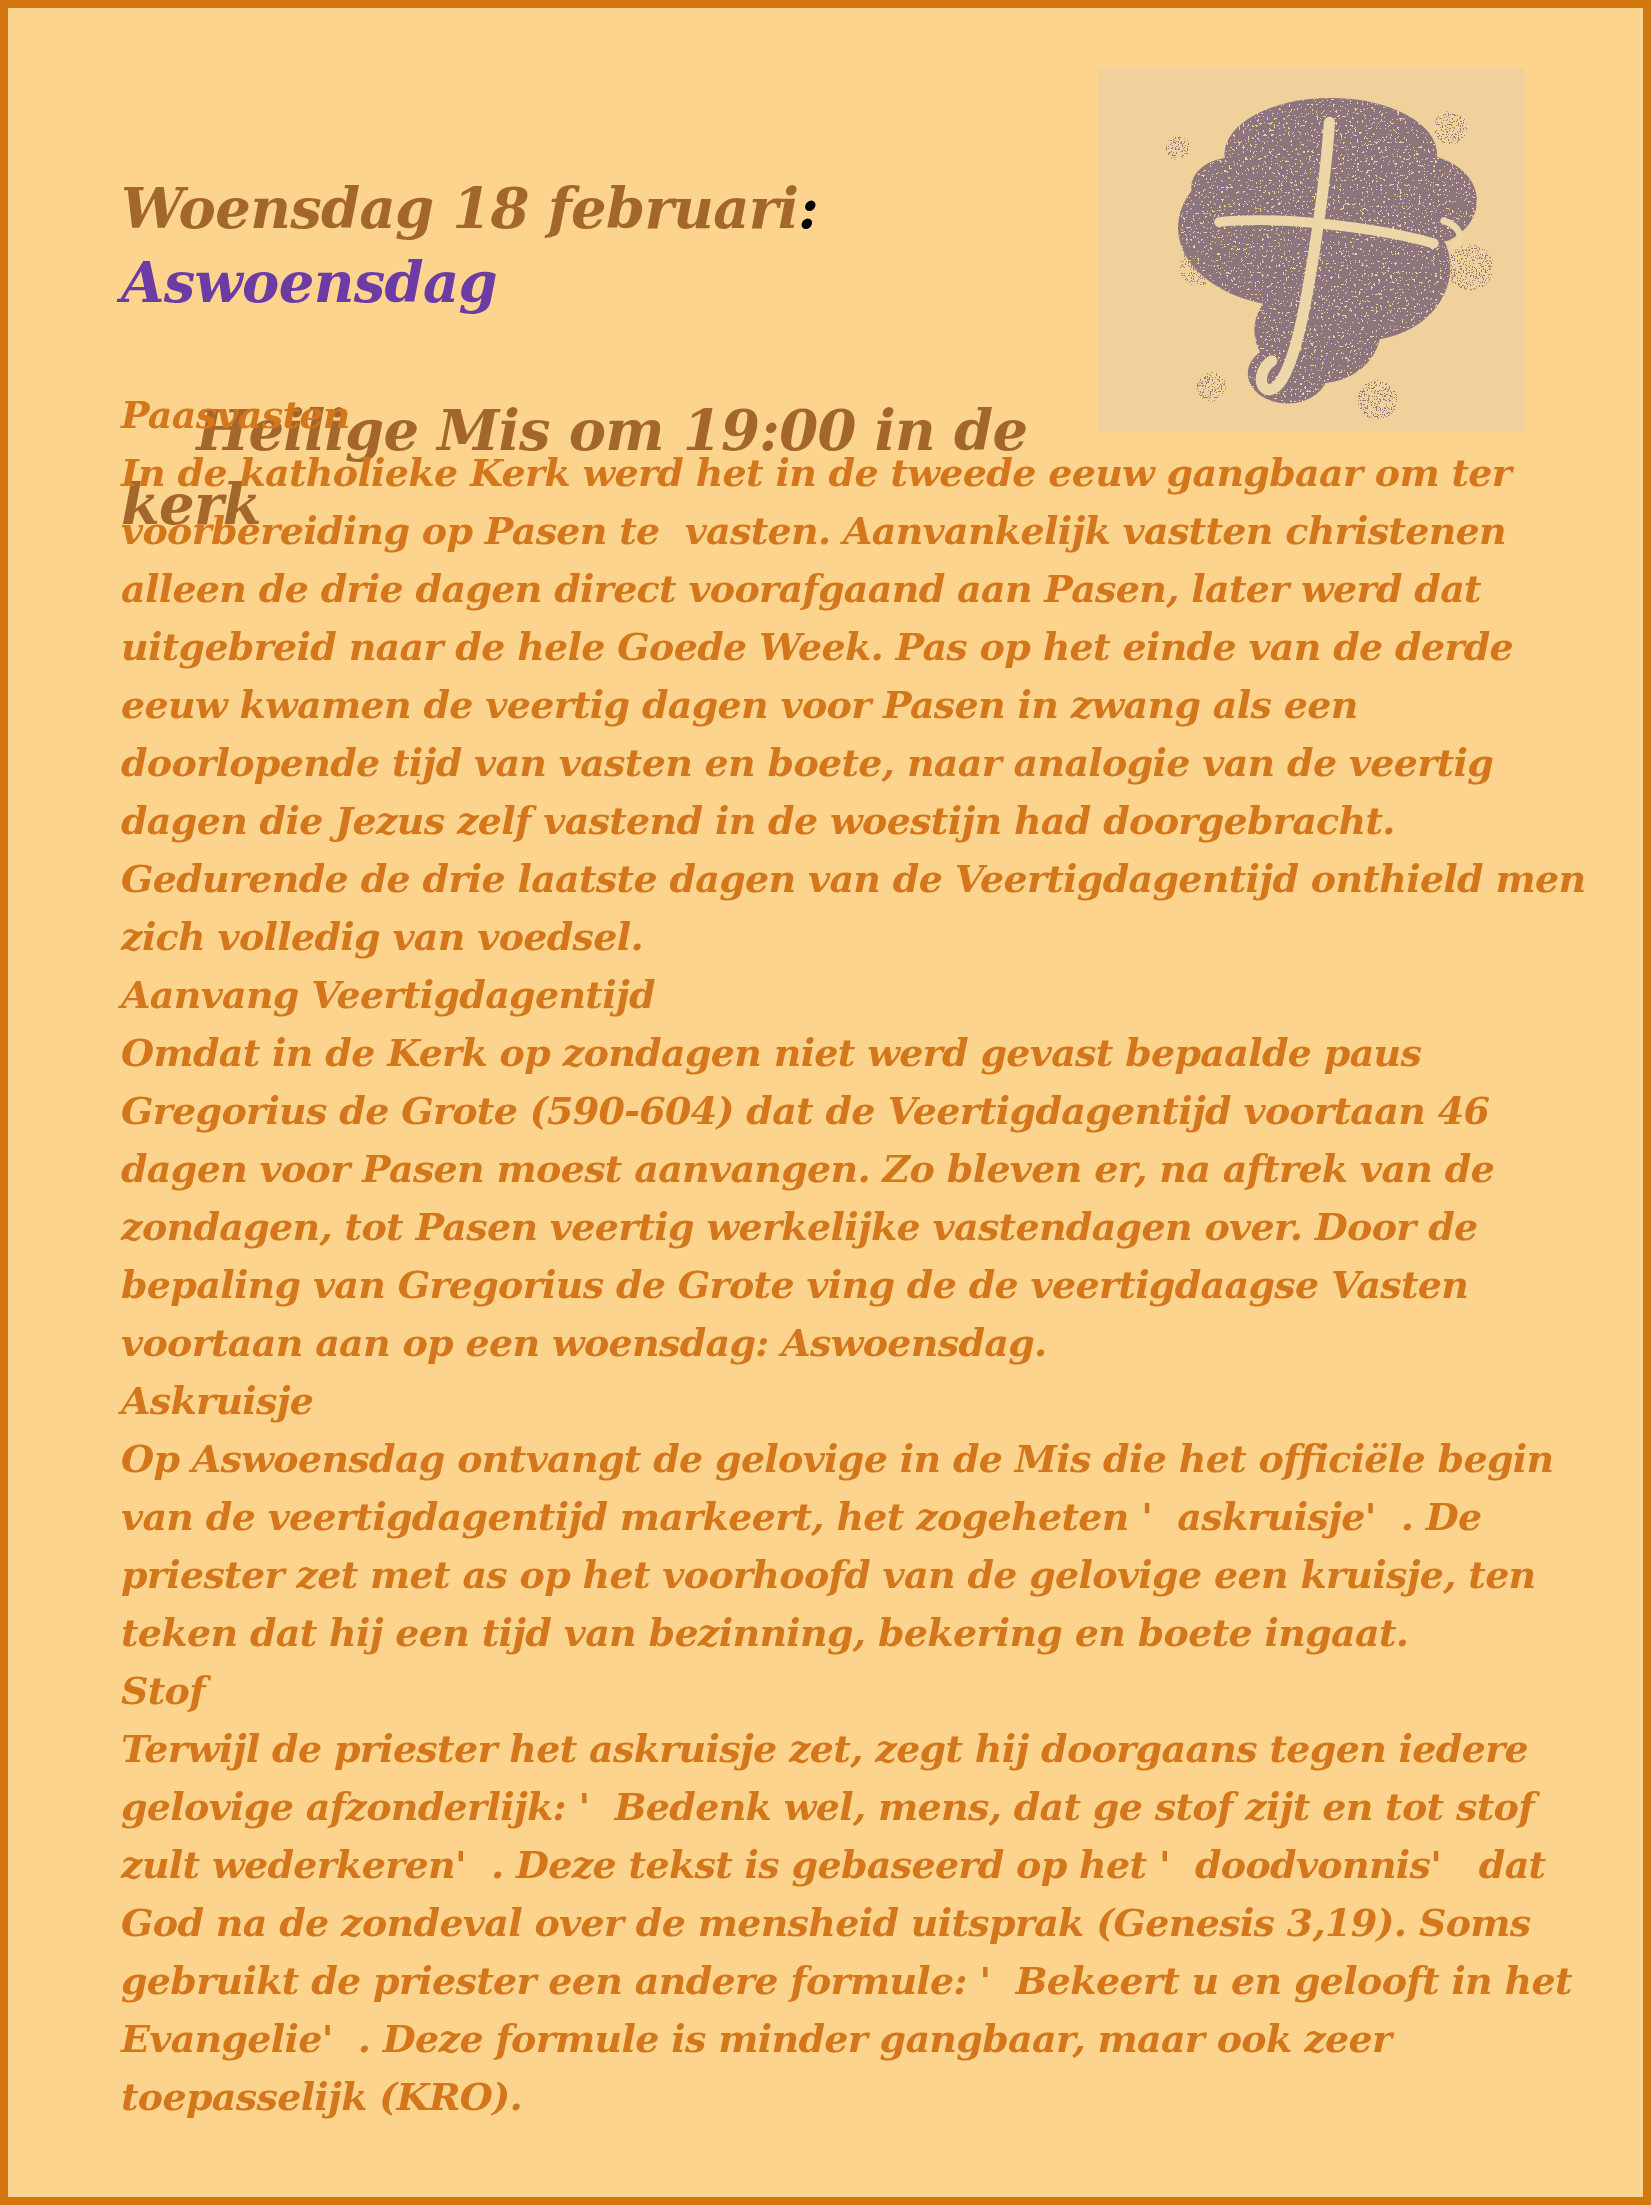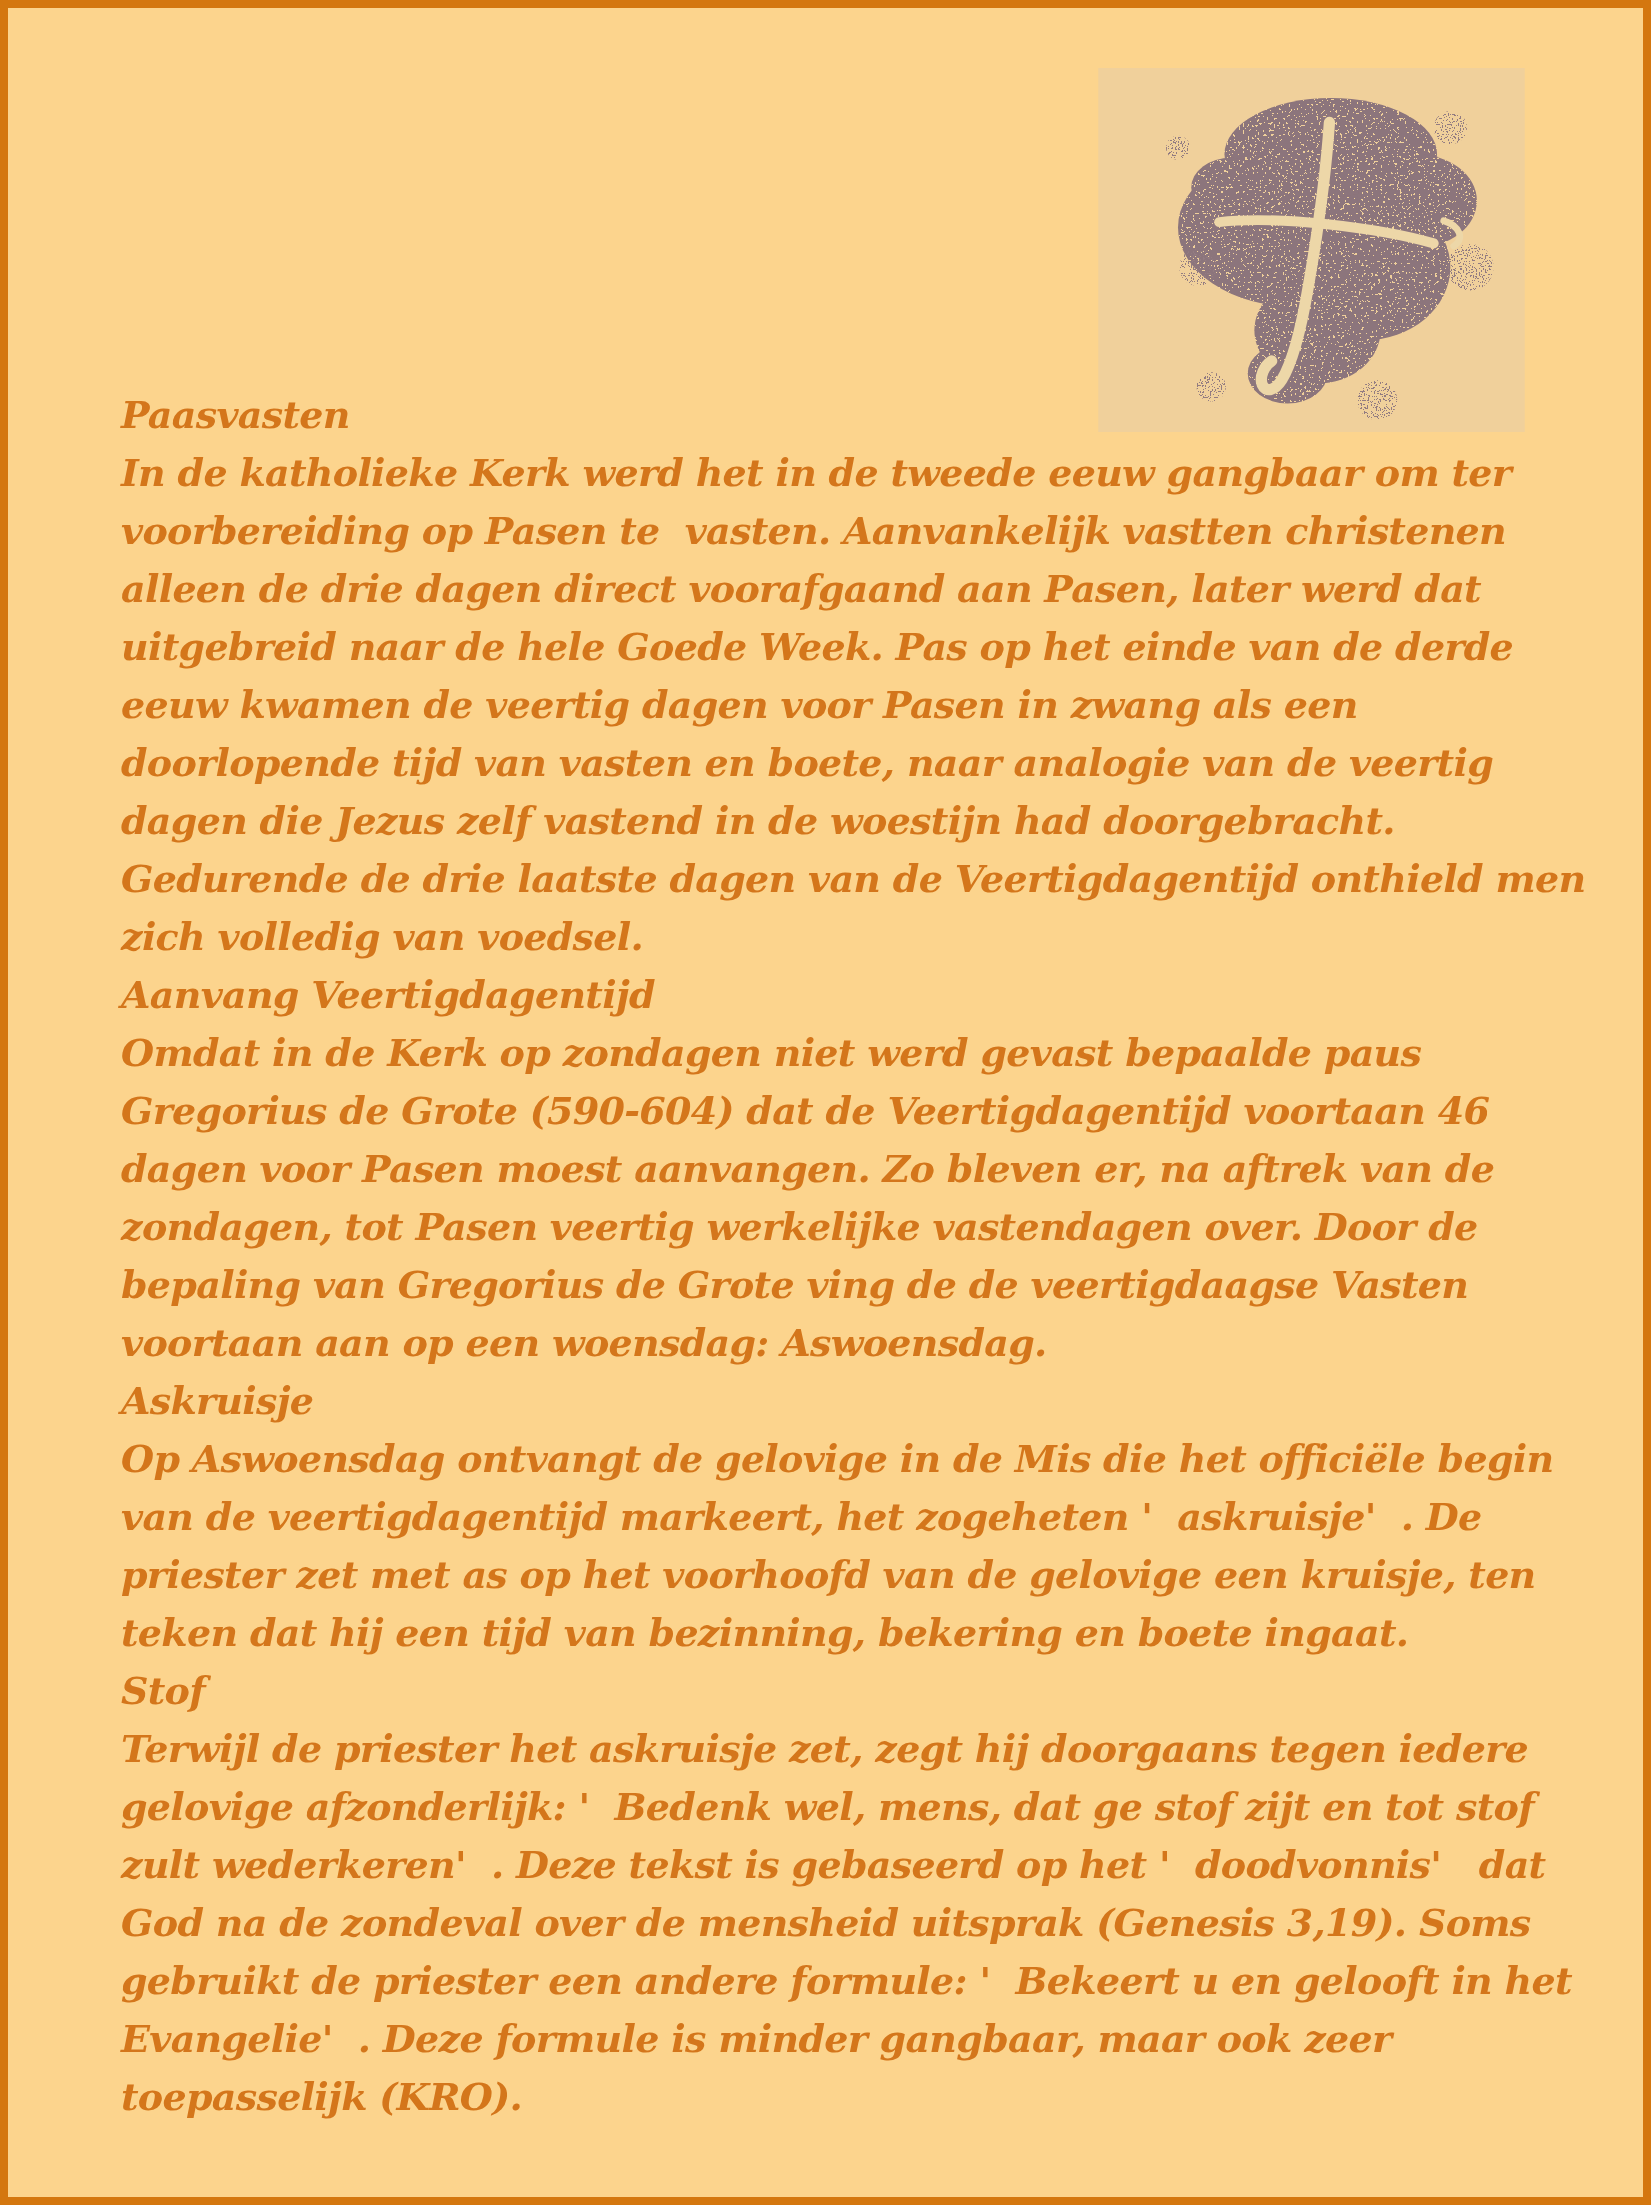--- a/index.html
+++ b/index.html
@@ -49,20 +49,23 @@
     letter-spacing: -0.7px;
     white-space: pre-wrap;
   }
   .body-text .line { height: 58px; }
 </style>
 </head>
 <body>
 
 <div class="page" style="background: rgb(252, 212, 141); border-color: rgb(212, 119, 15);">
 
+  <div class="title-block" style="color: rgb(163, 103, 43);"><span>Woensdag 18 februari</span><span class="title-colon" style="color: rgb(0, 0, 0);">:</span><span class="title-highlight" style="color: rgb(108, 59, 164);"> Aswoensdag</span><br>
+    <span>Heilige Mis om 19:00 in de kerk</span>
+  </div>
 
   <svg class="ash-photo" viewBox="0 0 642 548" xmlns="http://www.w3.org/2000/svg">
     <defs>
       <filter id="ashSpeckle" x="-20%" y="-20%" width="140%" height="140%">
         <feTurbulence type="fractalNoise" baseFrequency="0.28" numOctaves="3" seed="11" result="noise"></feTurbulence>
         <feComponentTransfer in="noise" result="mask">
           <feFuncA type="discrete" tableValues="0 0 1 1 1 1"></feFuncA>
         </feComponentTransfer>
         <feComposite in="SourceGraphic" in2="mask" operator="in"></feComposite>
       </filter>

